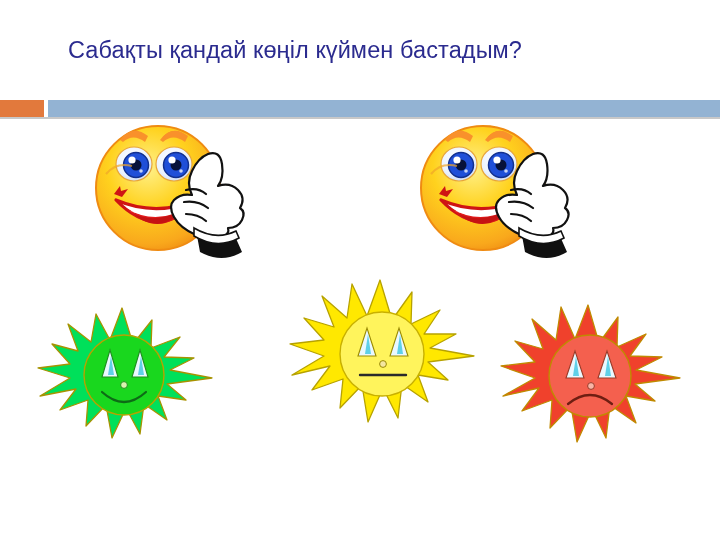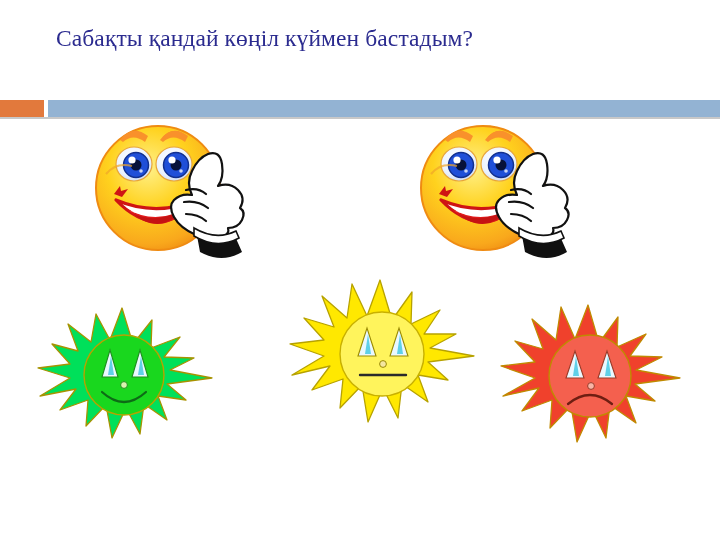--- a/index.html
+++ b/index.html
@@ -24,22 +24,22 @@
   }
 
   
   #title-block {
     position: absolute;
     left: 56px;
     top: 24px;
     width: 540px;
   }
   #slide-title {
-    margin: 0;
-    font-family: Liberation Serif, serif;
+    margin: 12px;
+    font-family: Liberation Sans, sans-serif;
     font-size: 23.5px;
     line-height: 29px;
     font-weight: 400;
     color: #2b2b8f;
     letter-spacing: 0.1px;
     white-space: pre-wrap;
   }
 
   
   #divider {

